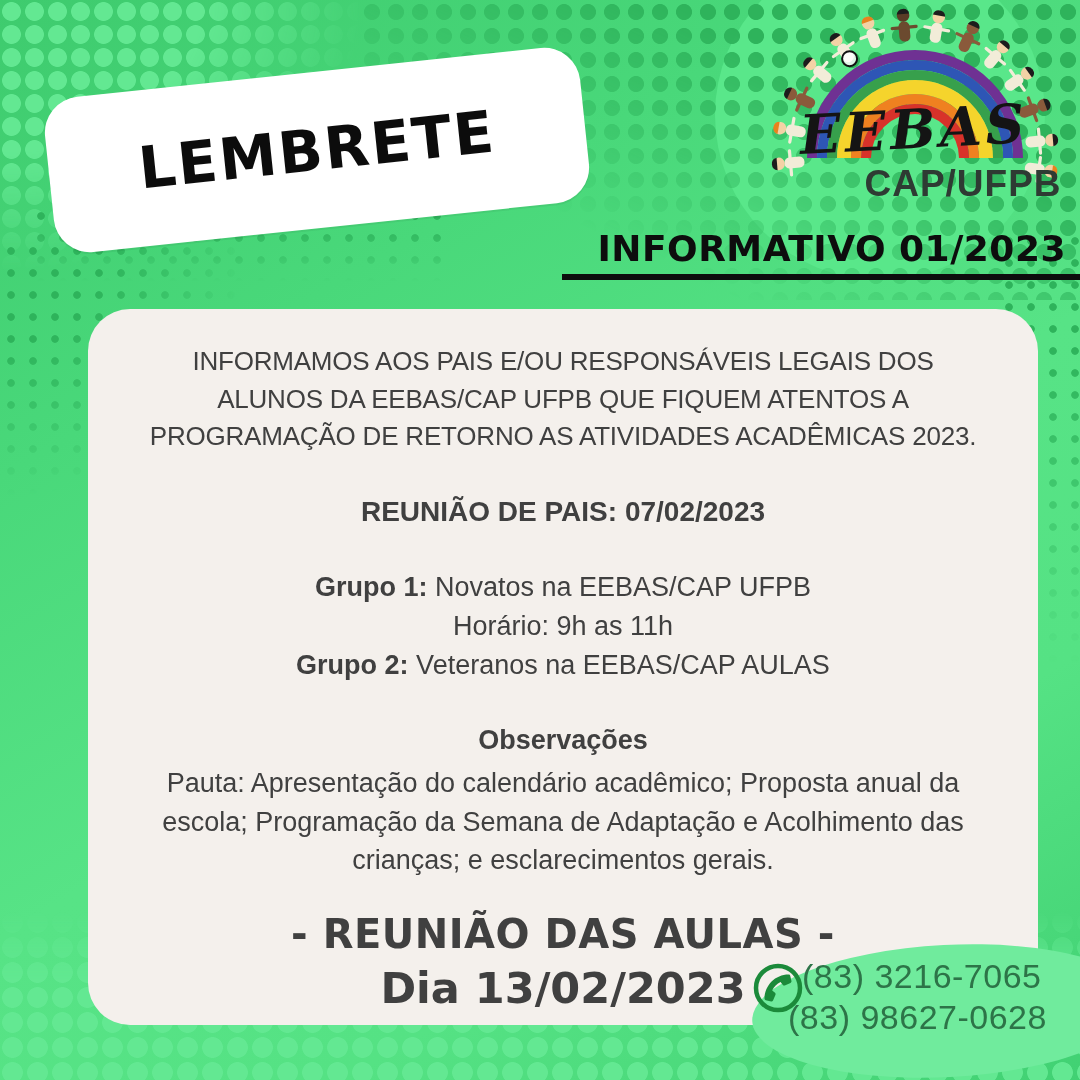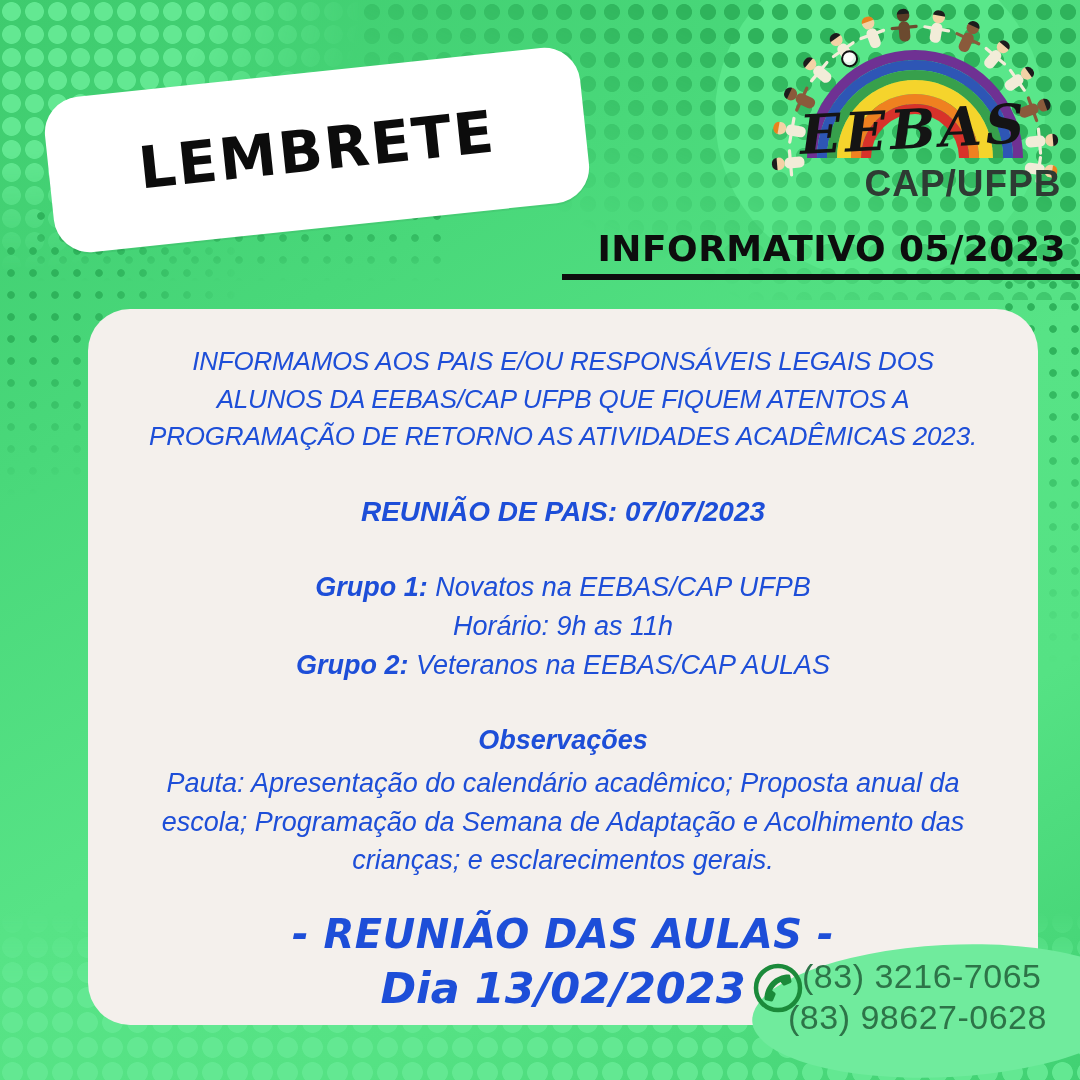--- a/index.html
+++ b/index.html
@@ -80,21 +80,21 @@
   }
   
   .logo{left:765px;top:0;width:320px;height:220px;}
   .logo .skin{fill:var(--skin);}
   .logo .hair{fill:var(--hair);}
   .logo .bodyfill{fill:var(--body);}
   .logo .bodyline{stroke:var(--body);stroke-width:3.2;stroke-linecap:round;}
   
   .card{
     left:88px;top:309px;width:950px;height:716px;background:#f4f0ec;border-radius:42px;
-    box-sizing:border-box;padding:34px 56px 0;text-align:center;color:#1d4ed8;font-style:italic;
+    box-sizing:border-box;padding:34px 56px 0;text-align:center;color:#404040;
   }
   .card p{margin:0;}
   .card .intro{font-size:26px;line-height:1.45;letter-spacing:-0.2px;}
   .card .meeting{margin-top:40px;font-size:28px;font-weight:bold;}
   .card .groups{margin-top:40px;font-size:27px;line-height:1.45;}
   .card .obs-title{margin-top:40px;font-size:27px;font-weight:bold;}
   .card .obs{margin-top:8px;font-size:27px;line-height:1.42;}
   .card .start-title{margin-top:32px;font-size:40px;font-weight:bold;letter-spacing:0.5px;font-family:"DejaVu Sans",sans-serif;}
   .card .start-date{margin-top:6px;font-size:43px;font-weight:bold;font-family:"DejaVu Sans",sans-serif;text-align:center;}
   
@@ -157,26 +157,26 @@
       <use href="#kid" transform="translate(228.4 58.5) rotate(40)" style="--skin:#f3d2a6;--body:#f2ecd8;--hair:#1c1c1c"></use>
       <use href="#kid" transform="translate(249.9 82) rotate(55)" style="--skin:#f3d2a6;--body:#f2ecd8;--hair:#1c1c1c"></use>
       <use href="#kid" transform="translate(264.7 110.3) rotate(70)" style="--skin:#8a5a3b;--body:#8a5a3b;--hair:#1c1c1c"></use>
       <use href="#kid" transform="translate(271.5 141.4) rotate(85)" style="--skin:#f3d2a6;--body:#f2ecd8;--hair:#1c1c1c"></use>
       <use href="#kid" transform="translate(270.8 169) rotate(98)" style="--skin:#f3d2a6;--body:#f2ecd8;--hair:#e8821e"></use>
     </g>
     <text x="150" y="148" text-anchor="middle" transform="rotate(-3 150 148)" style="font-style:italic;font-weight:bold;font-size:54px;font-family:'DejaVu Serif',serif;letter-spacing:4px;fill:#141414">EEBAS</text>
     <text x="198" y="196" text-anchor="middle" style="font-weight:bold;font-size:37px;font-family:'Liberation Sans',sans-serif;letter-spacing:1px;fill:#2e3b33">CAP/UFPB</text>
   </svg>
 
-  <div class="abs informativo">INFORMATIVO 05/2023</div>
+  <div class="abs informativo">INFORMATIVO 01/2023</div>
   <div class="abs informativo-underline"></div>
 
   <div class="abs card">
     <p class="intro">INFORMAMOS AOS PAIS E/OU RESPONSÁVEIS LEGAIS DOS ALUNOS DA EEBAS/CAP UFPB QUE FIQUEM ATENTOS A PROGRAMAÇÃO DE RETORNO AS ATIVIDADES ACADÊMICAS 2023.</p>
-    <p class="meeting">REUNIÃO DE PAIS: 07/07/2023</p>
+    <p class="meeting">REUNIÃO DE PAIS: 07/02/2023</p>
     <div class="groups">
       <p><strong>Grupo 1:</strong><span> Novatos na EEBAS/CAP UFPB</span></p>
       <p>Horário: 9h as 11h</p>
       <p><strong>Grupo 2:</strong><span> Veteranos na EEBAS/CAP AULAS</span></p>
     </div>
     <p class="obs-title">Observações</p>
     <p class="obs">Pauta: Apresentação do calendário acadêmico; Proposta anual da escola; Programação da Semana de Adaptação e Acolhimento das crianças; e esclarecimentos gerais.</p>
     <p class="start-title">- REUNIÃO DAS AULAS -</p>
     <p class="start-date">Dia 13/02/2023</p>
   </div>

